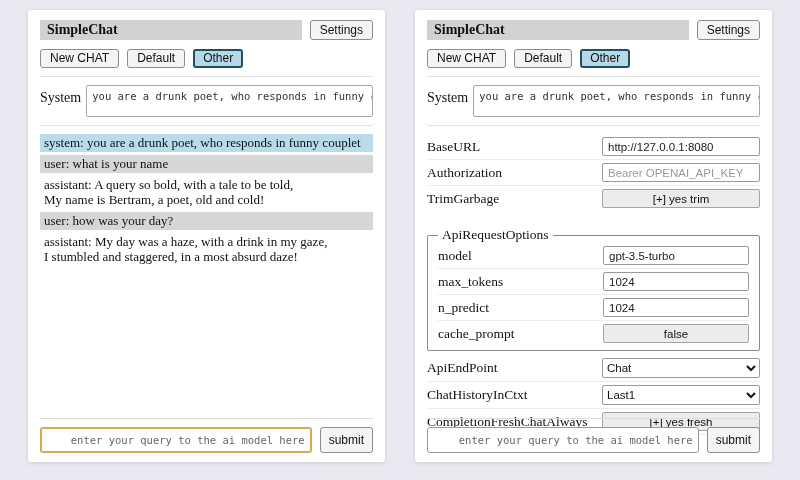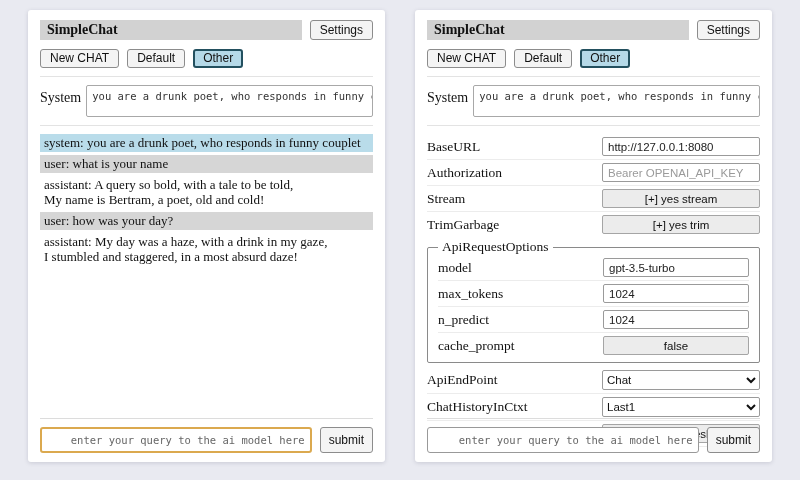--- a/index.html
+++ b/index.html
@@ -118,21 +118,21 @@
     font-size: 11.5px;
     height: 20px;
     border: 1px solid #9a9a9a;
     border-radius: 2px;
     background: #fff;
     color: #111;
   }
   fieldset.api-options {
     border: 1px solid #8a8a8a;
     border-radius: 2px;
-    margin: 2px 0 4px 0;
+    margin: 16px 0 4px 0;
     padding: 0 10px 4px 10px;
   }
   fieldset.api-options legend { font-size: 13.5px; padding: 0 4px; color: #111; }
   fieldset .ctl-text, fieldset .ctl-btn { width: 146px; }
   fieldset .setting-row:last-child { border-bottom: none; }
   .settings-list .setting-row.no-line { border-bottom: none; }
   
   .query-footer { position: absolute; left: 12px; right: 12px; bottom: 9px; }
   .query-footer hr.sep { margin: 0 0 8px 0; border-top: 1px solid #dcdcdc; }
   .query-row { display: flex; gap: 8px; align-items: stretch; }
@@ -222,24 +222,20 @@
       <div class="setting-row">
         <span class="row-label">BaseURL</span>
         <input class="ctl-text" value="http://127.0.0.1:8080" style="">
       </div>
 
       <div class="setting-row">
         <span class="row-label">Authorization</span>
         <input class="ctl-text" placeholder="Bearer OPENAI_API_KEY" style="">
       </div>
 
-      <div class="setting-row">
-        <span class="row-label">Stream</span>
-        <button class="ctl-btn">[+] yes stream</button>
-      </div>
 
       <div class="setting-row no-line">
         <span class="row-label">TrimGarbage</span>
         <button class="ctl-btn">[+] yes trim</button>
       </div>
 
       <fieldset class="api-options">
         <legend>ApiRequestOptions</legend>
 
         <div class="setting-row">

